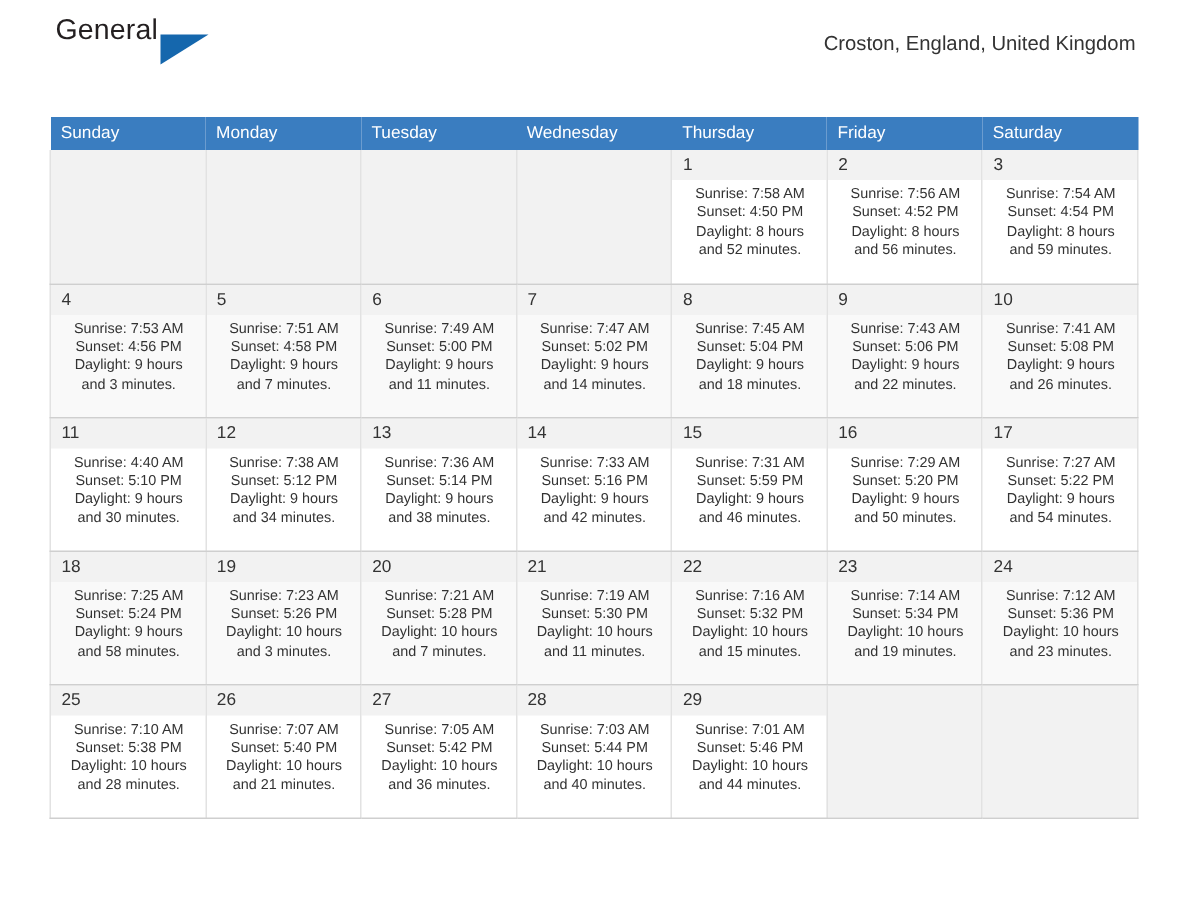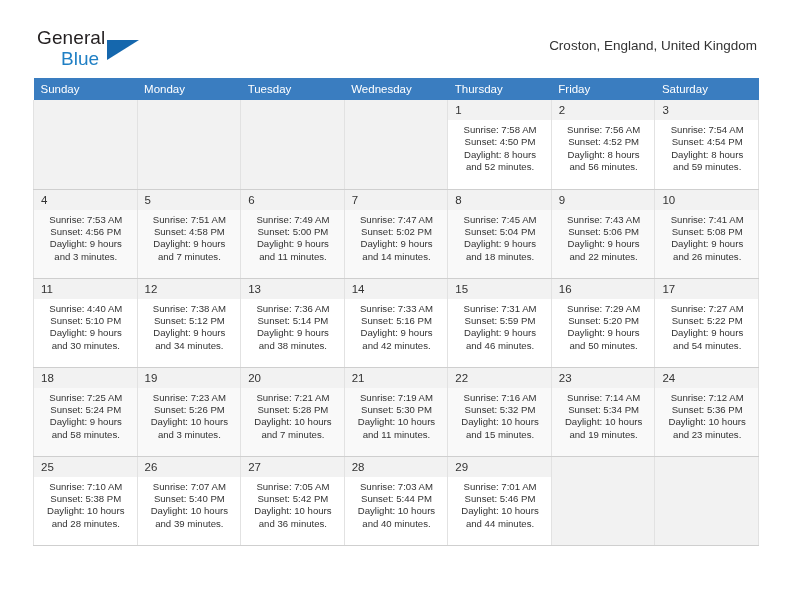--- a/index.html
+++ b/index.html
@@ -17,21 +17,21 @@
     height: 612px;
     position: relative;
     padding: 0 33px;
   }
 
   
   .header {
     display: flex;
     align-items: flex-start;
     justify-content: space-between;
-    padding-top: 28px;
+    padding-top: 11px;
     height: 72px;
   }
   .brand {
     position: relative;
     width: 120px;
     height: 52px;
     padding-left: 4px;
   }
   .brand-general {
     font-size: 19px;
@@ -125,21 +125,20 @@
 </head>
 <body>
 
 <div class="page">
 
   <div class="header">
 
     <div class="brand">
       <span class="brand-general">General</span>
       <span class="brand-triangle"></span>
-      <span class="brand-blue">Blue</span>
     </div>
 
     <div class="title-block">
       <div class="title-location">Croston, England, United Kingdom</div>
     </div>
 
   </div>
 
   <table class="cal">
     <thead>
@@ -391,21 +390,21 @@
               <div>Daylight: 10 hours</div>
               <div>and 28 minutes.</div>
             </div>
           </td>
           <td>
             <span class="daynum">26</span>
             <div class="details">
               <div>Sunrise: 7:07 AM</div>
               <div>Sunset: 5:40 PM</div>
               <div>Daylight: 10 hours</div>
-              <div>and 39 minutes.</div>
+              <div>and 21 minutes.</div>
             </div>
           </td>
           <td>
             <span class="daynum">27</span>
             <div class="details">
               <div>Sunrise: 7:05 AM</div>
               <div>Sunset: 5:42 PM</div>
               <div>Daylight: 10 hours</div>
               <div>and 36 minutes.</div>
             </div>

